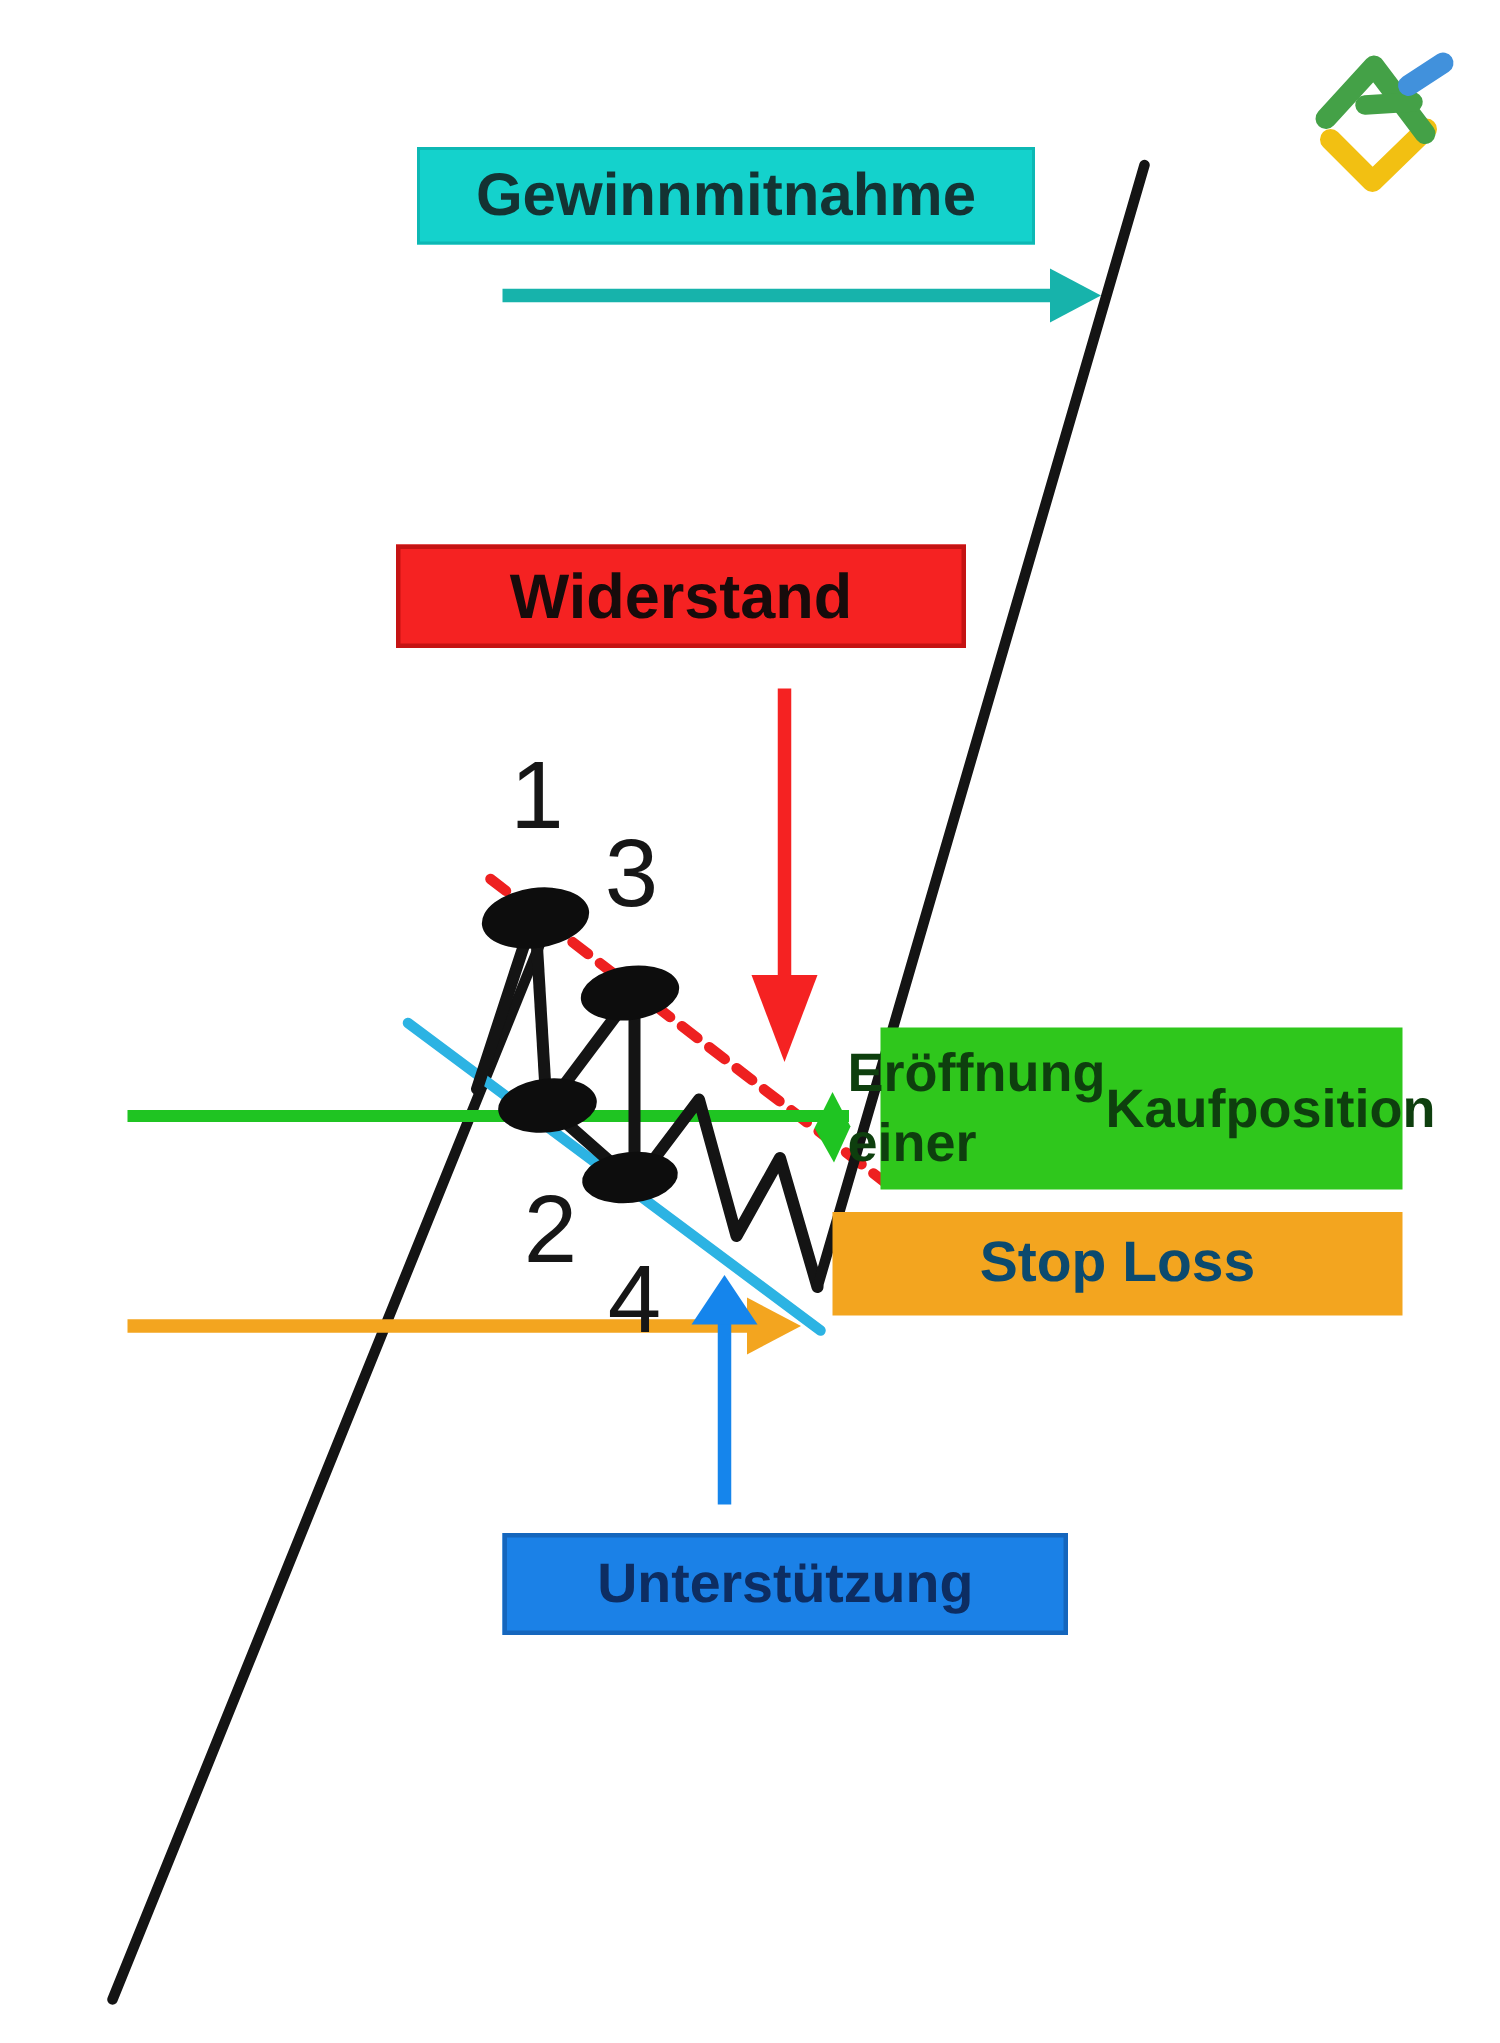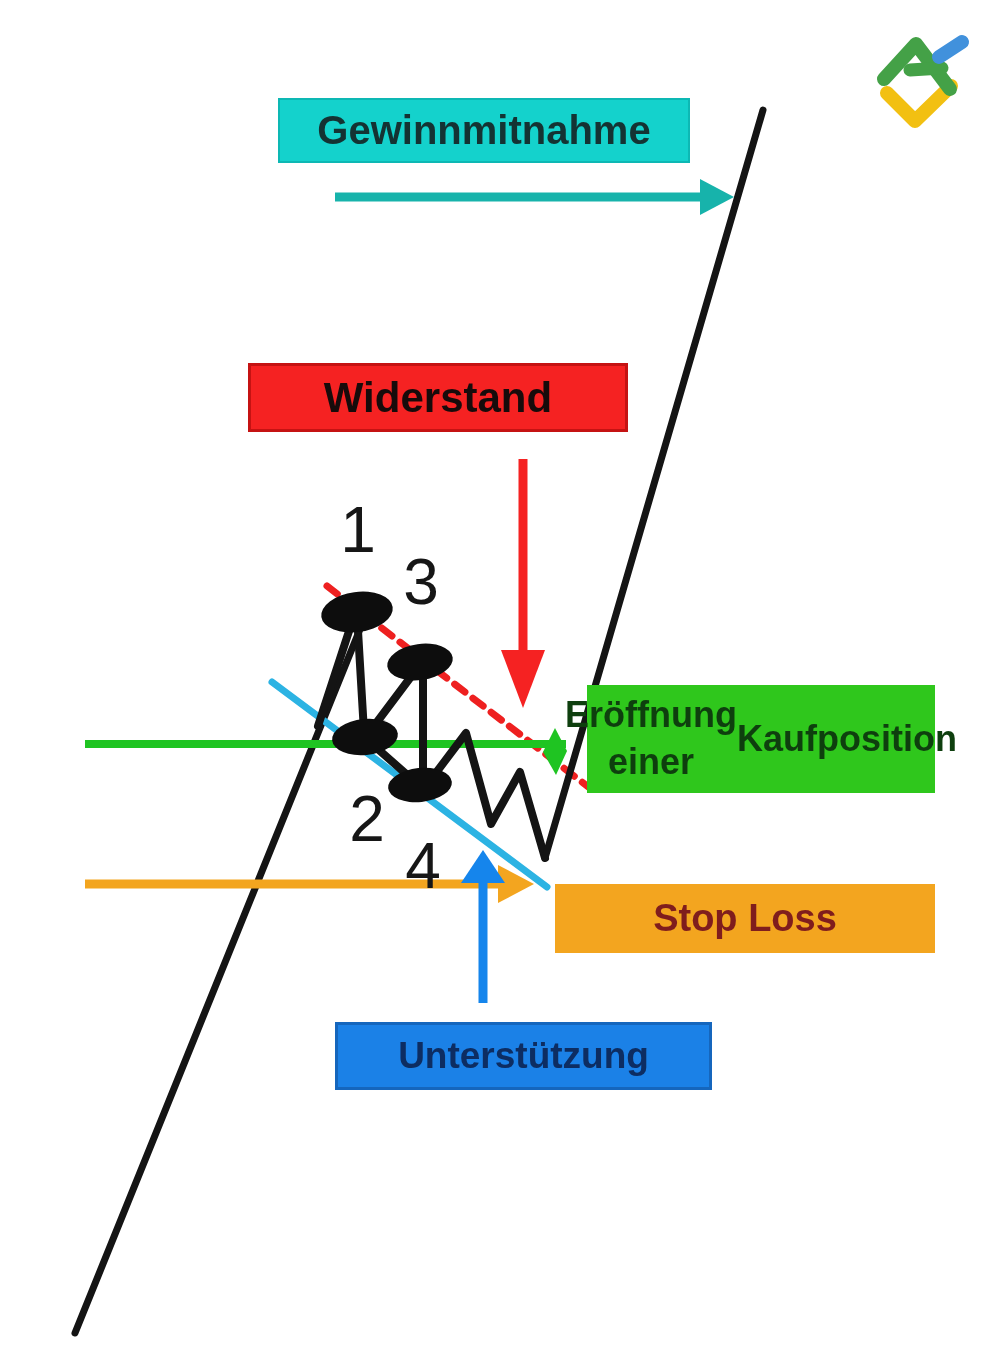--- a/index.html
+++ b/index.html
@@ -7,42 +7,42 @@
     position:relative;
     width:1000px;height:1362px;
     background:#ffffff;
     font-family:"Liberation Sans", sans-serif;
     overflow:hidden;
   }
   #chart-svg{position:absolute;left:0;top:0;width:1000px;height:1362px;}
   .label-box{
     position:absolute;
     display:flex;align-items:center;justify-content:center;
-    text-align:center;font-weight:600;box-sizing:border-box;
+    font-weight:600;box-sizing:border-box;
   }
   .box-take-profit{
     left:278px;top:98px;width:412px;height:65px;
     background:#14d2cc;border:2px solid #0db8b4;
     color:#143333;font-size:40px;
   }
   .box-resistance{
-    left:248px;top:363px;width:380px;height:69px;
+    left:264px;top:363px;width:380px;height:69px;
     background:#f52222;border:3px solid #c51313;
     color:#170b0b;font-size:42px;
   }
   .box-open-buy{
     left:587px;top:685px;width:348px;height:108px;
     background:#2fc71c;
     color:#0e3f0e;font-size:36px;line-height:1.3;
     flex-direction:row;
   }
   .box-stop-loss{
-    left:555px;top:884px;width:380px;height:69px;
+    left:555px;top:808px;width:380px;height:69px;
     background:#f3a51f;
-    color:#7f1d1d;font-size:38px;
+    color:#0c4a6e;font-size:38px;
   }
   .box-support{
     left:323px;top:1022px;width:377px;height:68px;
     background:#1b81e7;border:3px solid #1566bd;
     color:#0d2d62;font-size:37px;margin-left:12px;
   }
   .point-num{
     position:absolute;
     transform:translate(-50%,-50%);
     font-size:64px;font-weight:500;color:#161616;

